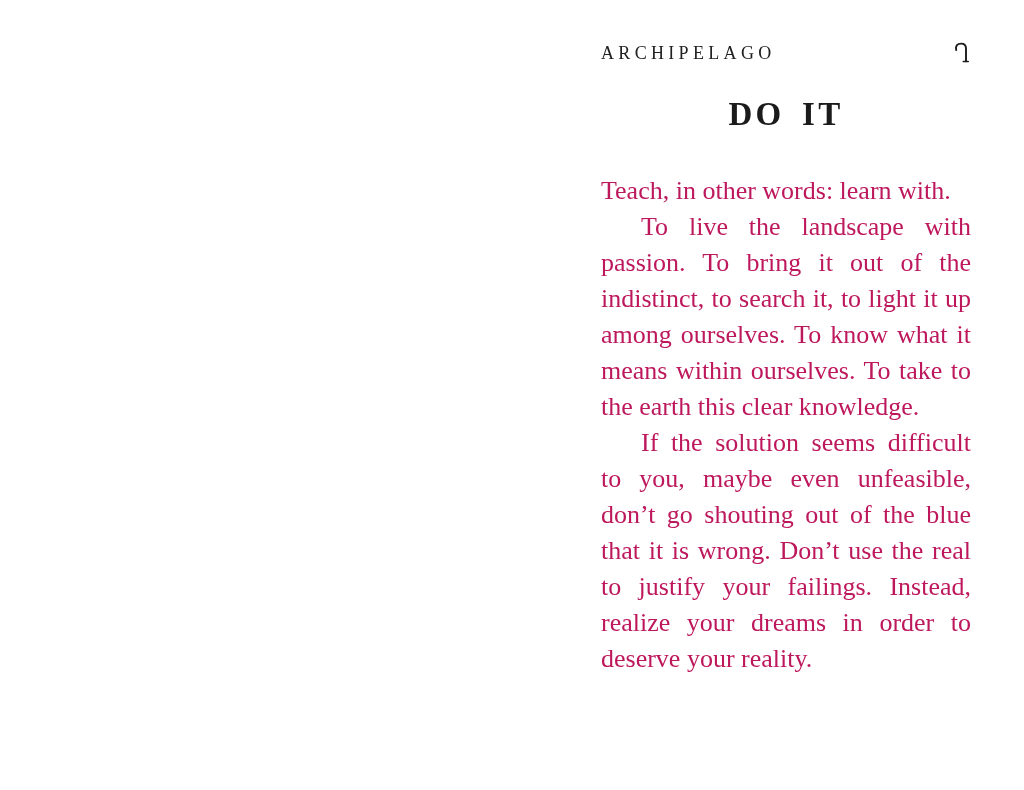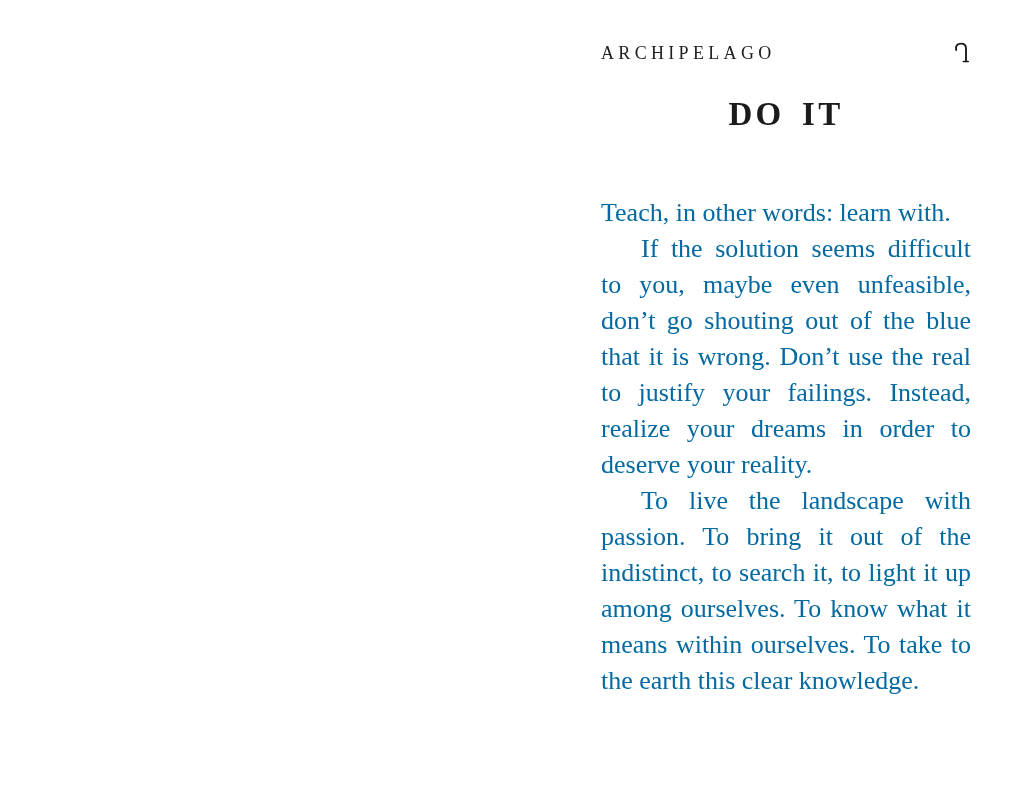--- a/index.html
+++ b/index.html
@@ -51,25 +51,25 @@
     margin: 35px 0 0 0;
     font-size: 33px;
     line-height: 33px;
     font-weight: bold;
     text-align: center;
     letter-spacing: 0.10em;
     word-spacing: 0.18em;
     color: #1b1b1b;
   }
   .body-text {
-    margin-top: 64px;
+    margin-top: 42px;
     font-size: 26px;
     line-height: 36px;
     text-align: justify;
-    color: #0369a1;
+    color: #be185d;
   }
   .body-text p {
     margin: 0;
   }
   .body-text p.indented {
     text-indent: 40px;
   }
 </style>
 </head>
 <body>
@@ -86,18 +86,18 @@
           <path d="M2.2 8 C1.1 3.4 3.6 1.6 7.2 1.6 C10.9 1.6 12 3.9 12 6.6 L12 19.3" fill="none" stroke="#1b1b1b" stroke-width="1.9" stroke-linecap="round"></path>
           <path d="M9.3 19.5 L14.2 19.5" fill="none" stroke="#1b1b1b" stroke-width="1.6" stroke-linecap="round"></path>
         </svg>
       </span>
     </div>
 
     <h1 class="chapter-title">DO IT</h1>
 
     <div class="body-text">
       <p>Teach, in other words: learn with.</p>
+      <p class="indented">To live the landscape with passion. To bring it out of the indistinct, to search it, to light it up among ourselves. To know what it means within ourselves. To take to the earth this clear knowledge.</p>
       <p class="indented">If the solution seems difficult to you, maybe even unfeasible, don’t go shouting out of the blue that it is wrong. Don’t use the real to justify your failings. Instead, realize your dreams in order to deserve your reality.</p>
-      <p class="indented">To live the landscape with passion. To bring it out of the indistinct, to search it, to light it up among ourselves. To know what it means within ourselves. To take to the earth this clear knowledge.</p>
     </div>
 
   </div>
 </div>
 
 </body></html>

